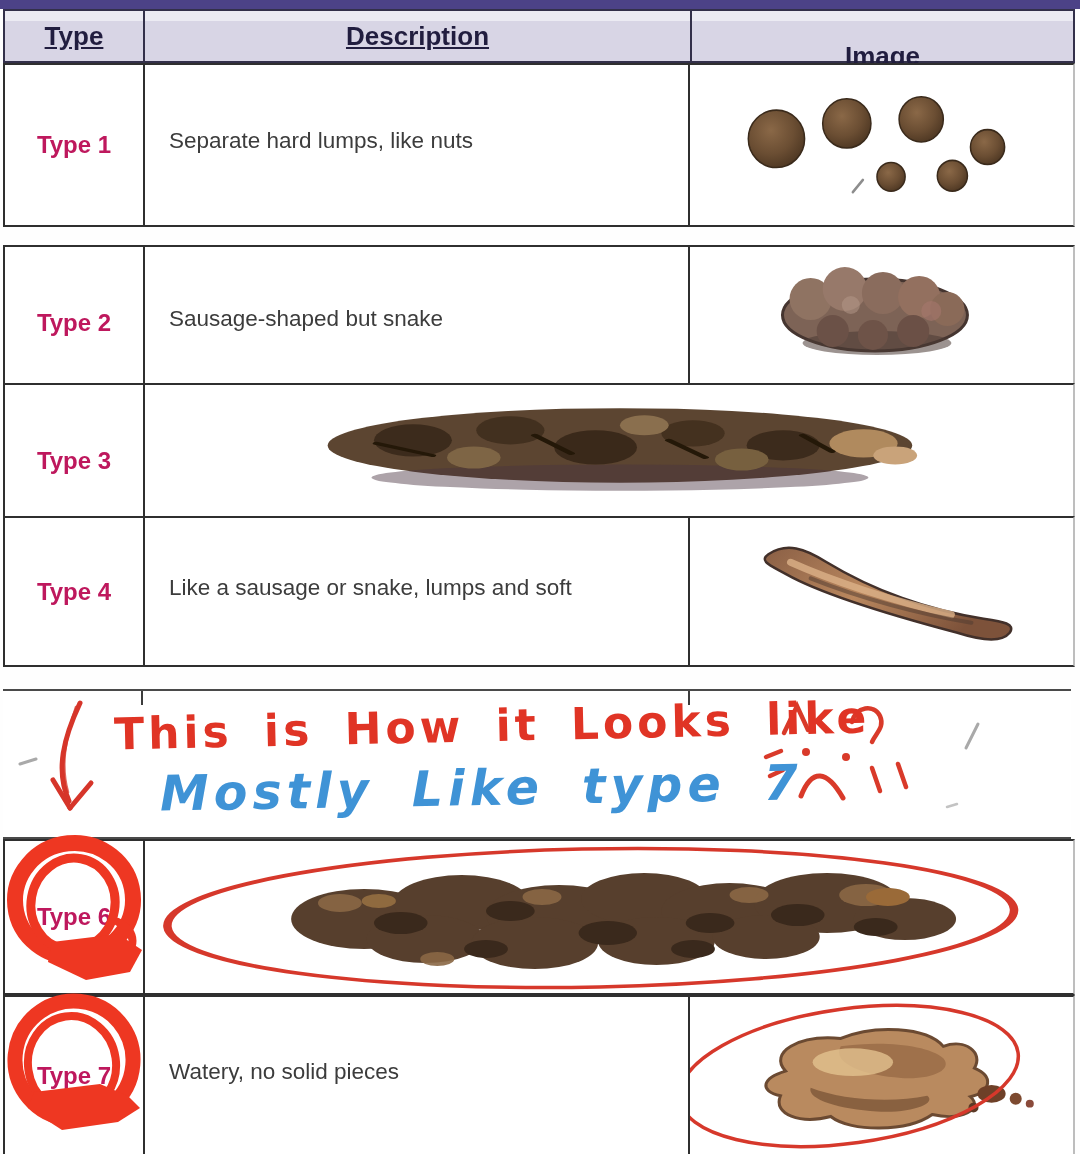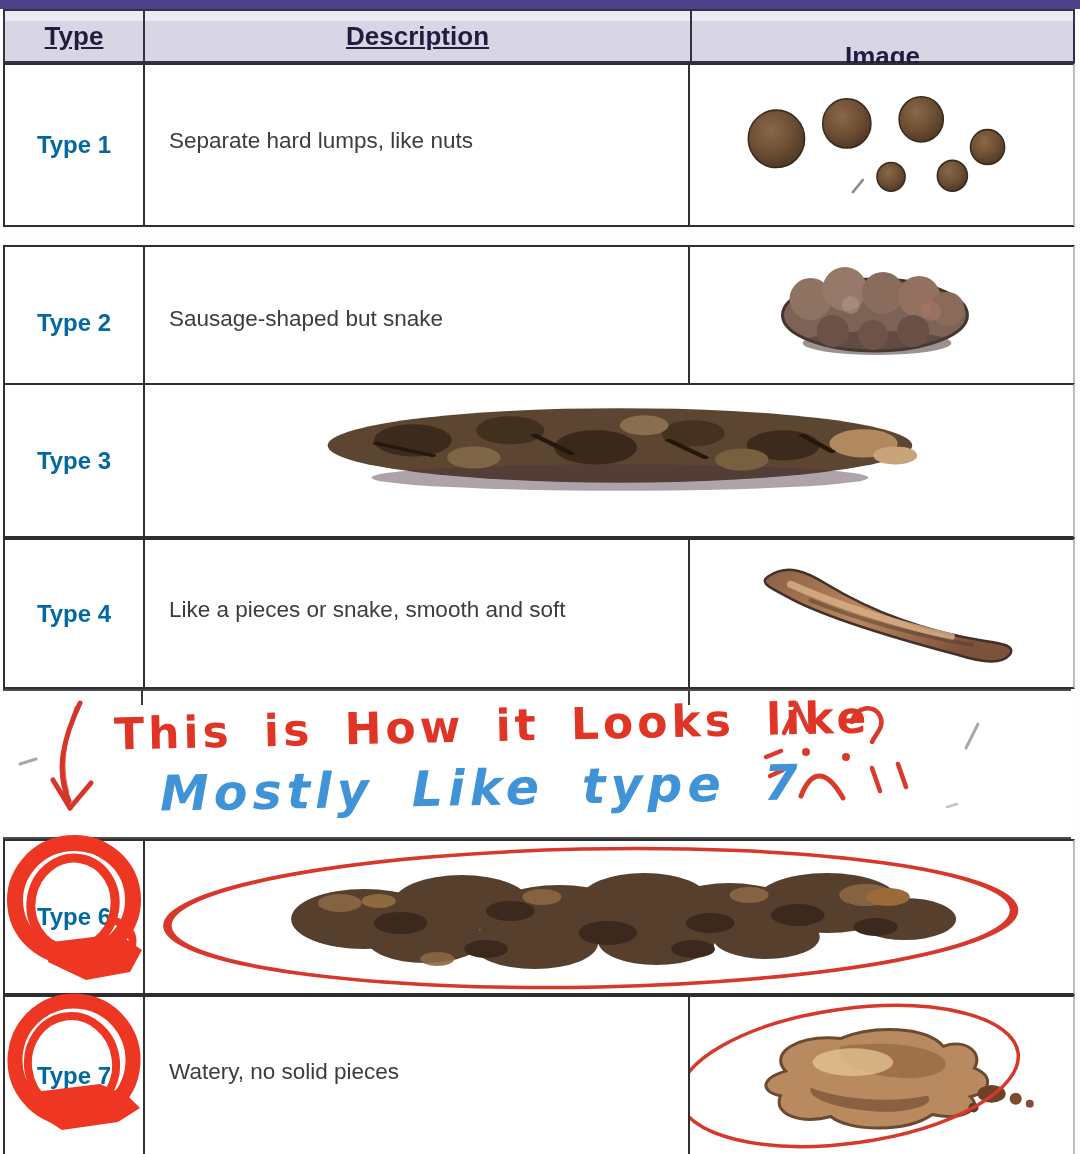--- a/index.html
+++ b/index.html
@@ -8,21 +8,21 @@
   .topbar{position:absolute;left:0;top:0;width:1080px;height:9px;background:#4c4287;}
   .hdr{position:absolute;left:3px;top:9px;width:1068px;height:50px;
        background:linear-gradient(#ecebf3 0 20%,#d8d5e5 20%);
        border:2px solid #33304a;display:flex;}
   .hc{display:flex;align-items:center;justify-content:center;
       font-weight:bold;font-size:26px;color:#211d3f;border-right:2px solid #33304a;text-decoration:underline;}
   .hc-type{width:138px;} .hc-desc{width:545px;} .hc-img{flex:1;border-right:none;margin-top:41px;}
   .row{position:absolute;left:3px;width:1068px;background:#fff;
        border:2px solid #2f2f2f;border-right-color:#bdbdbd;display:flex;}
   .cell-type{width:138px;border-right:2px solid #2f2f2f;display:flex;align-items:center;
-             justify-content:center;font-weight:bold;font-size:24px;color:#0369a1;}
+             justify-content:center;font-weight:bold;font-size:24px;color:#be185d;}
   .cell-desc{width:545px;border-right:2px solid #2f2f2f;display:flex;align-items:center;
              box-sizing:border-box;padding:0 22px 8px 24px;font-size:22.5px;color:#3c3c3c;line-height:1.4;}
   .cell-img{flex:1;position:relative;}
   .cell-img svg{position:absolute;left:0;top:0;width:100%;height:100%;}
   .noterow{position:absolute;left:3px;width:1068px;background:#fff;
            border-top:2px solid #4a4a4a;border-bottom:2px solid #4a4a4a;}
   .stub{position:absolute;top:0;width:2px;height:14px;background:#3c3c3c;}
   .overlay{position:absolute;left:0;top:0;width:1080px;height:1154px;z-index:6;pointer-events:none;}
   .hand{position:absolute;z-index:7;white-space:nowrap;font-family:"DejaVu Sans",sans-serif;pointer-events:none;}
   .red-note{left:114px;top:700px;font-size:44px;font-weight:600;letter-spacing:4px;
@@ -101,23 +101,23 @@
         <circle cx="135" cy="72" r="11" fill="#7e6545"></circle>
         <circle cx="205" cy="40" r="10" fill="#8a6f4e"></circle>
         <circle cx="245" cy="74" r="11" fill="#77603f"></circle>
         <circle cx="295" cy="58" r="14" fill="#b08a5e"></circle>
         <circle cx="308" cy="70" r="9" fill="#c9a37a"></circle>
         <path d="M95,58 L118,70 M160,50 L175,68 M215,55 L230,72 M270,50 L282,66" stroke="#241808" stroke-width="3" stroke-linecap="round"></path>
       </svg>
     </div>
   </div>
 
-  <div class="row" style="top:538px;height:147px;justify-content:space-between;">
+  <div class="row" style="top:516px;height:147px;justify-content:space-between;">
     <div class="cell-type">Type 4</div>
-    <div class="cell-desc">Like a pieces or snake, smooth and soft</div>
+    <div class="cell-desc">Like a sausage or snake, lumps and soft</div>
     <div class="cell-img" aria-label="smooth-soft-sausage">
       <svg viewBox="0 0 381 146" preserveAspectRatio="none">
         <defs>
           <linearGradient id="gban" x1="0" y1="0" x2="1" y2="0.4">
             <stop offset="0%" stop-color="#8a5f45"></stop>
               <stop offset="50%" stop-color="#b9875e"></stop>
             <stop offset="100%" stop-color="#7d523a"></stop>
           </linearGradient>
         </defs>
         <path d="M78,36 C96,24 114,30 136,44 C182,72 238,92 292,100 C312,103 324,105 318,114

